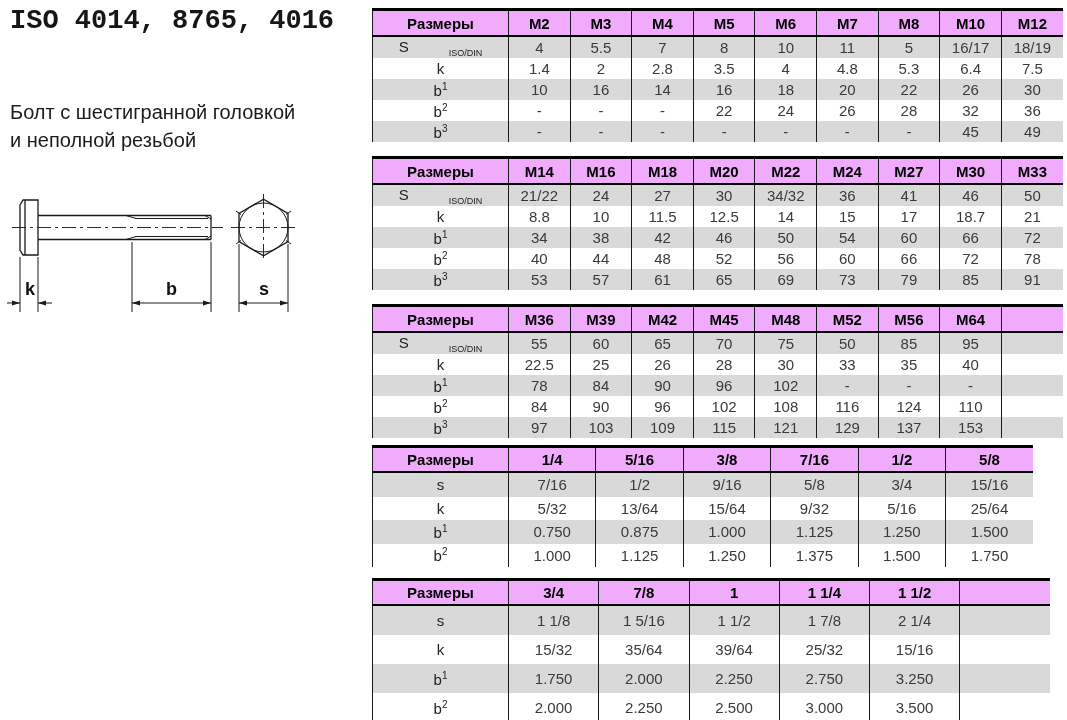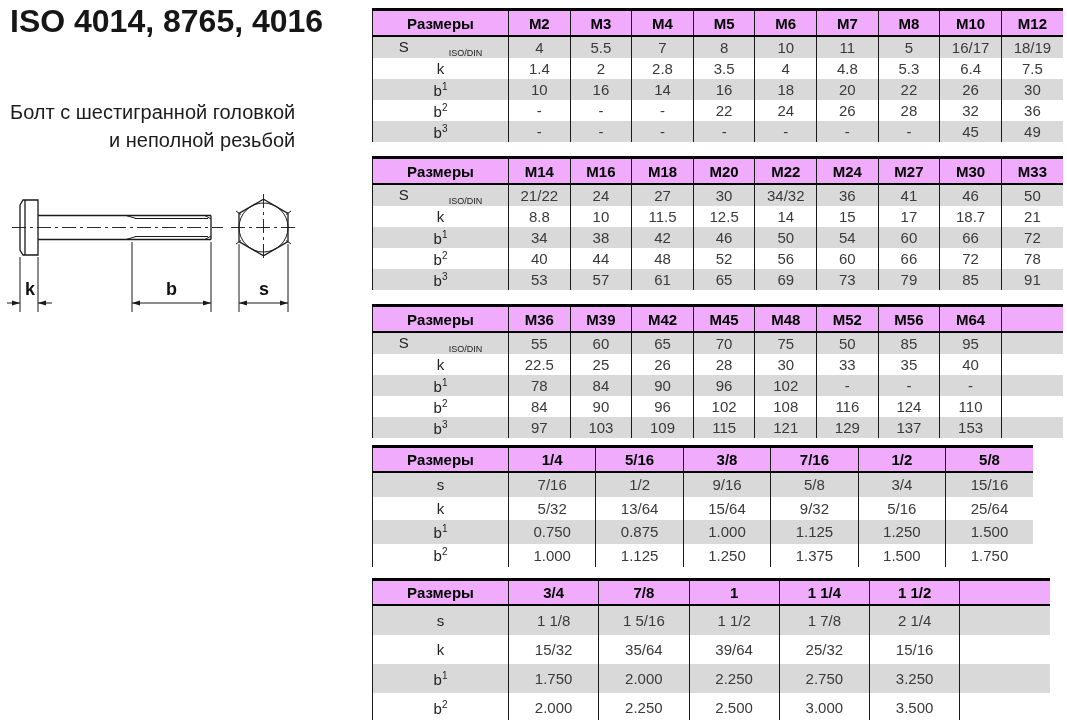--- a/index.html
+++ b/index.html
@@ -2,22 +2,22 @@
 <html><head>
 <meta charset="utf-8">
 <style>
   html,body{margin:0;padding:0;background:#fff;}
   .page{
     position:relative;width:1067px;height:720px;background:#fff;overflow:hidden;
     font-family:"Liberation Sans","DejaVu Sans",sans-serif;color:#1f1f1f;
   }
   
   .titles{position:absolute;left:10px;top:4px;}
-  .title-line{font-size:32px;font-weight:700;line-height:35px;color:#161616;letter-spacing:0px;}
-  .subtitles{position:absolute;left:10px;top:98px;text-align:right;}
+  .title-line{font-size:27px;font-weight:700;line-height:35px;color:#161616;letter-spacing:0px;font-family:Liberation Mono, monospace;}
+  .subtitles{position:absolute;left:10px;top:98px;}
   .subtitle-line{font-size:20px;line-height:28px;color:#1c1c1c;}
   .drawing{position:absolute;left:5px;top:188px;}
   .notes{position:absolute;left:22px;top:322px;font-size:17px;line-height:27px;color:#1c1c1c;}
   .note-line sup{font-size:11px;}
   
   table.dim{
     position:absolute;border-collapse:collapse;table-layout:fixed;
     font-size:15px;text-align:center;background:#fff;
   }
   table.dim thead tr{border-top:3px solid #000;border-bottom:2px solid #000;}

